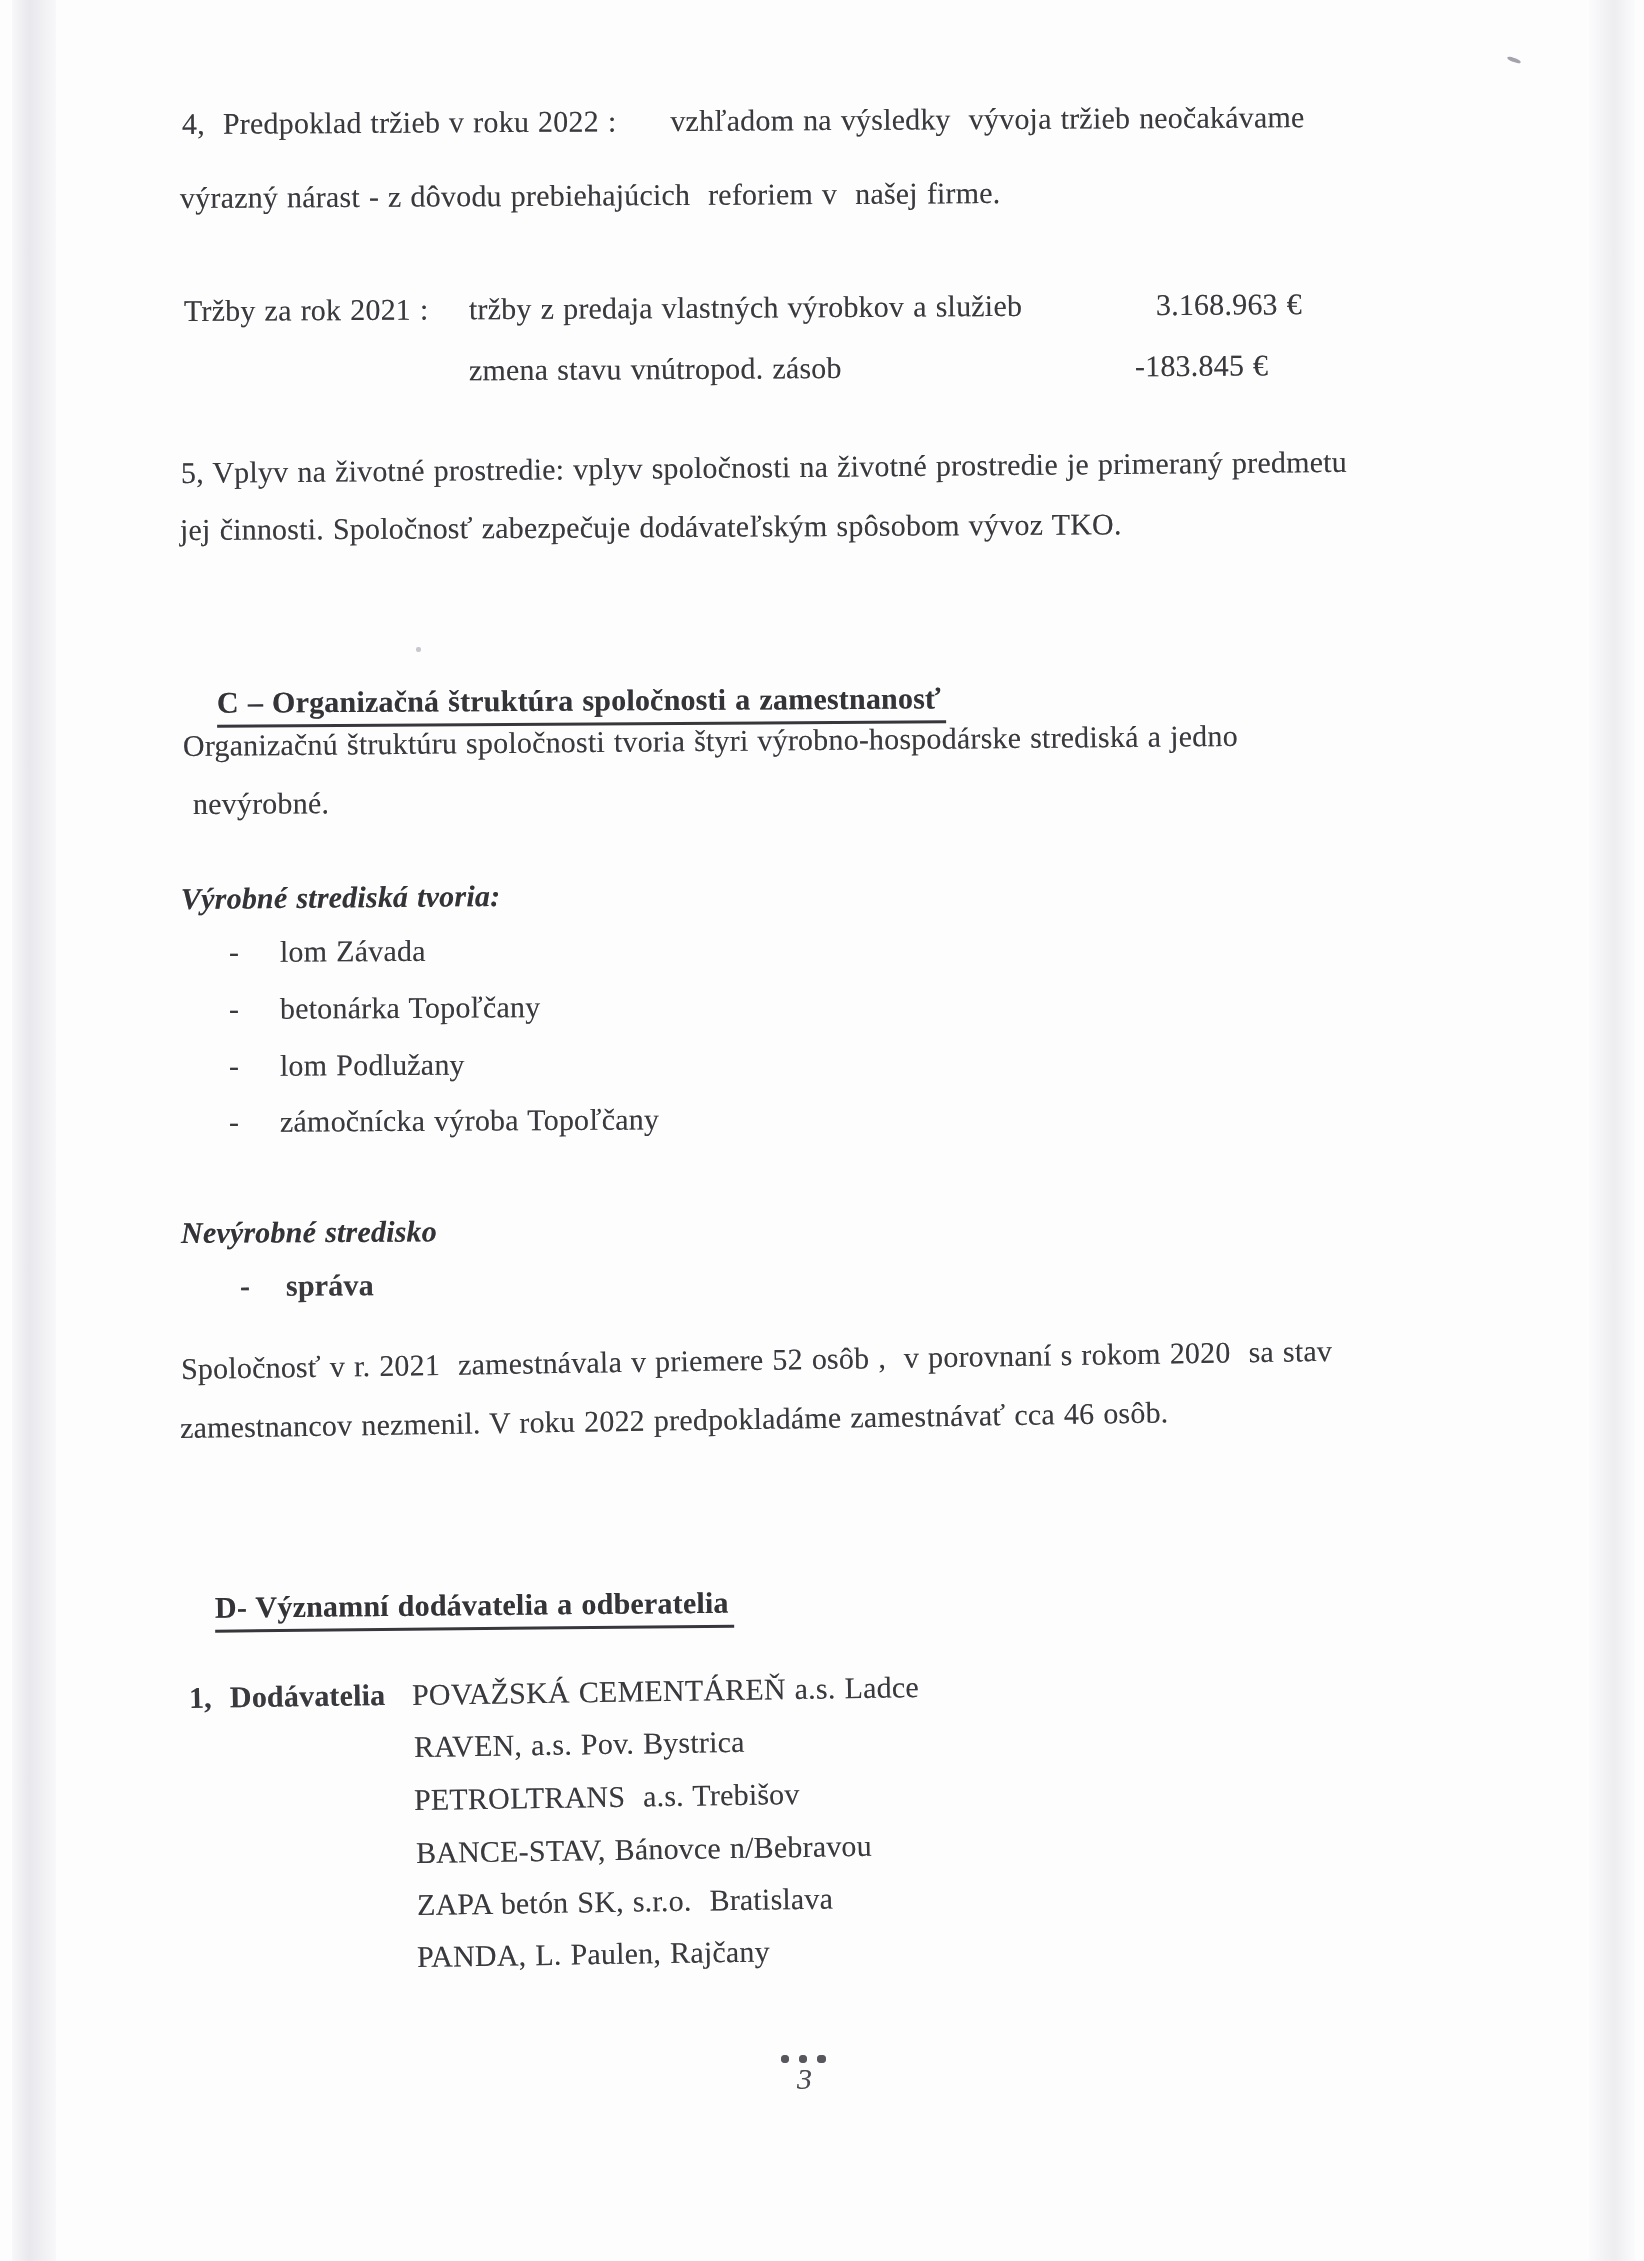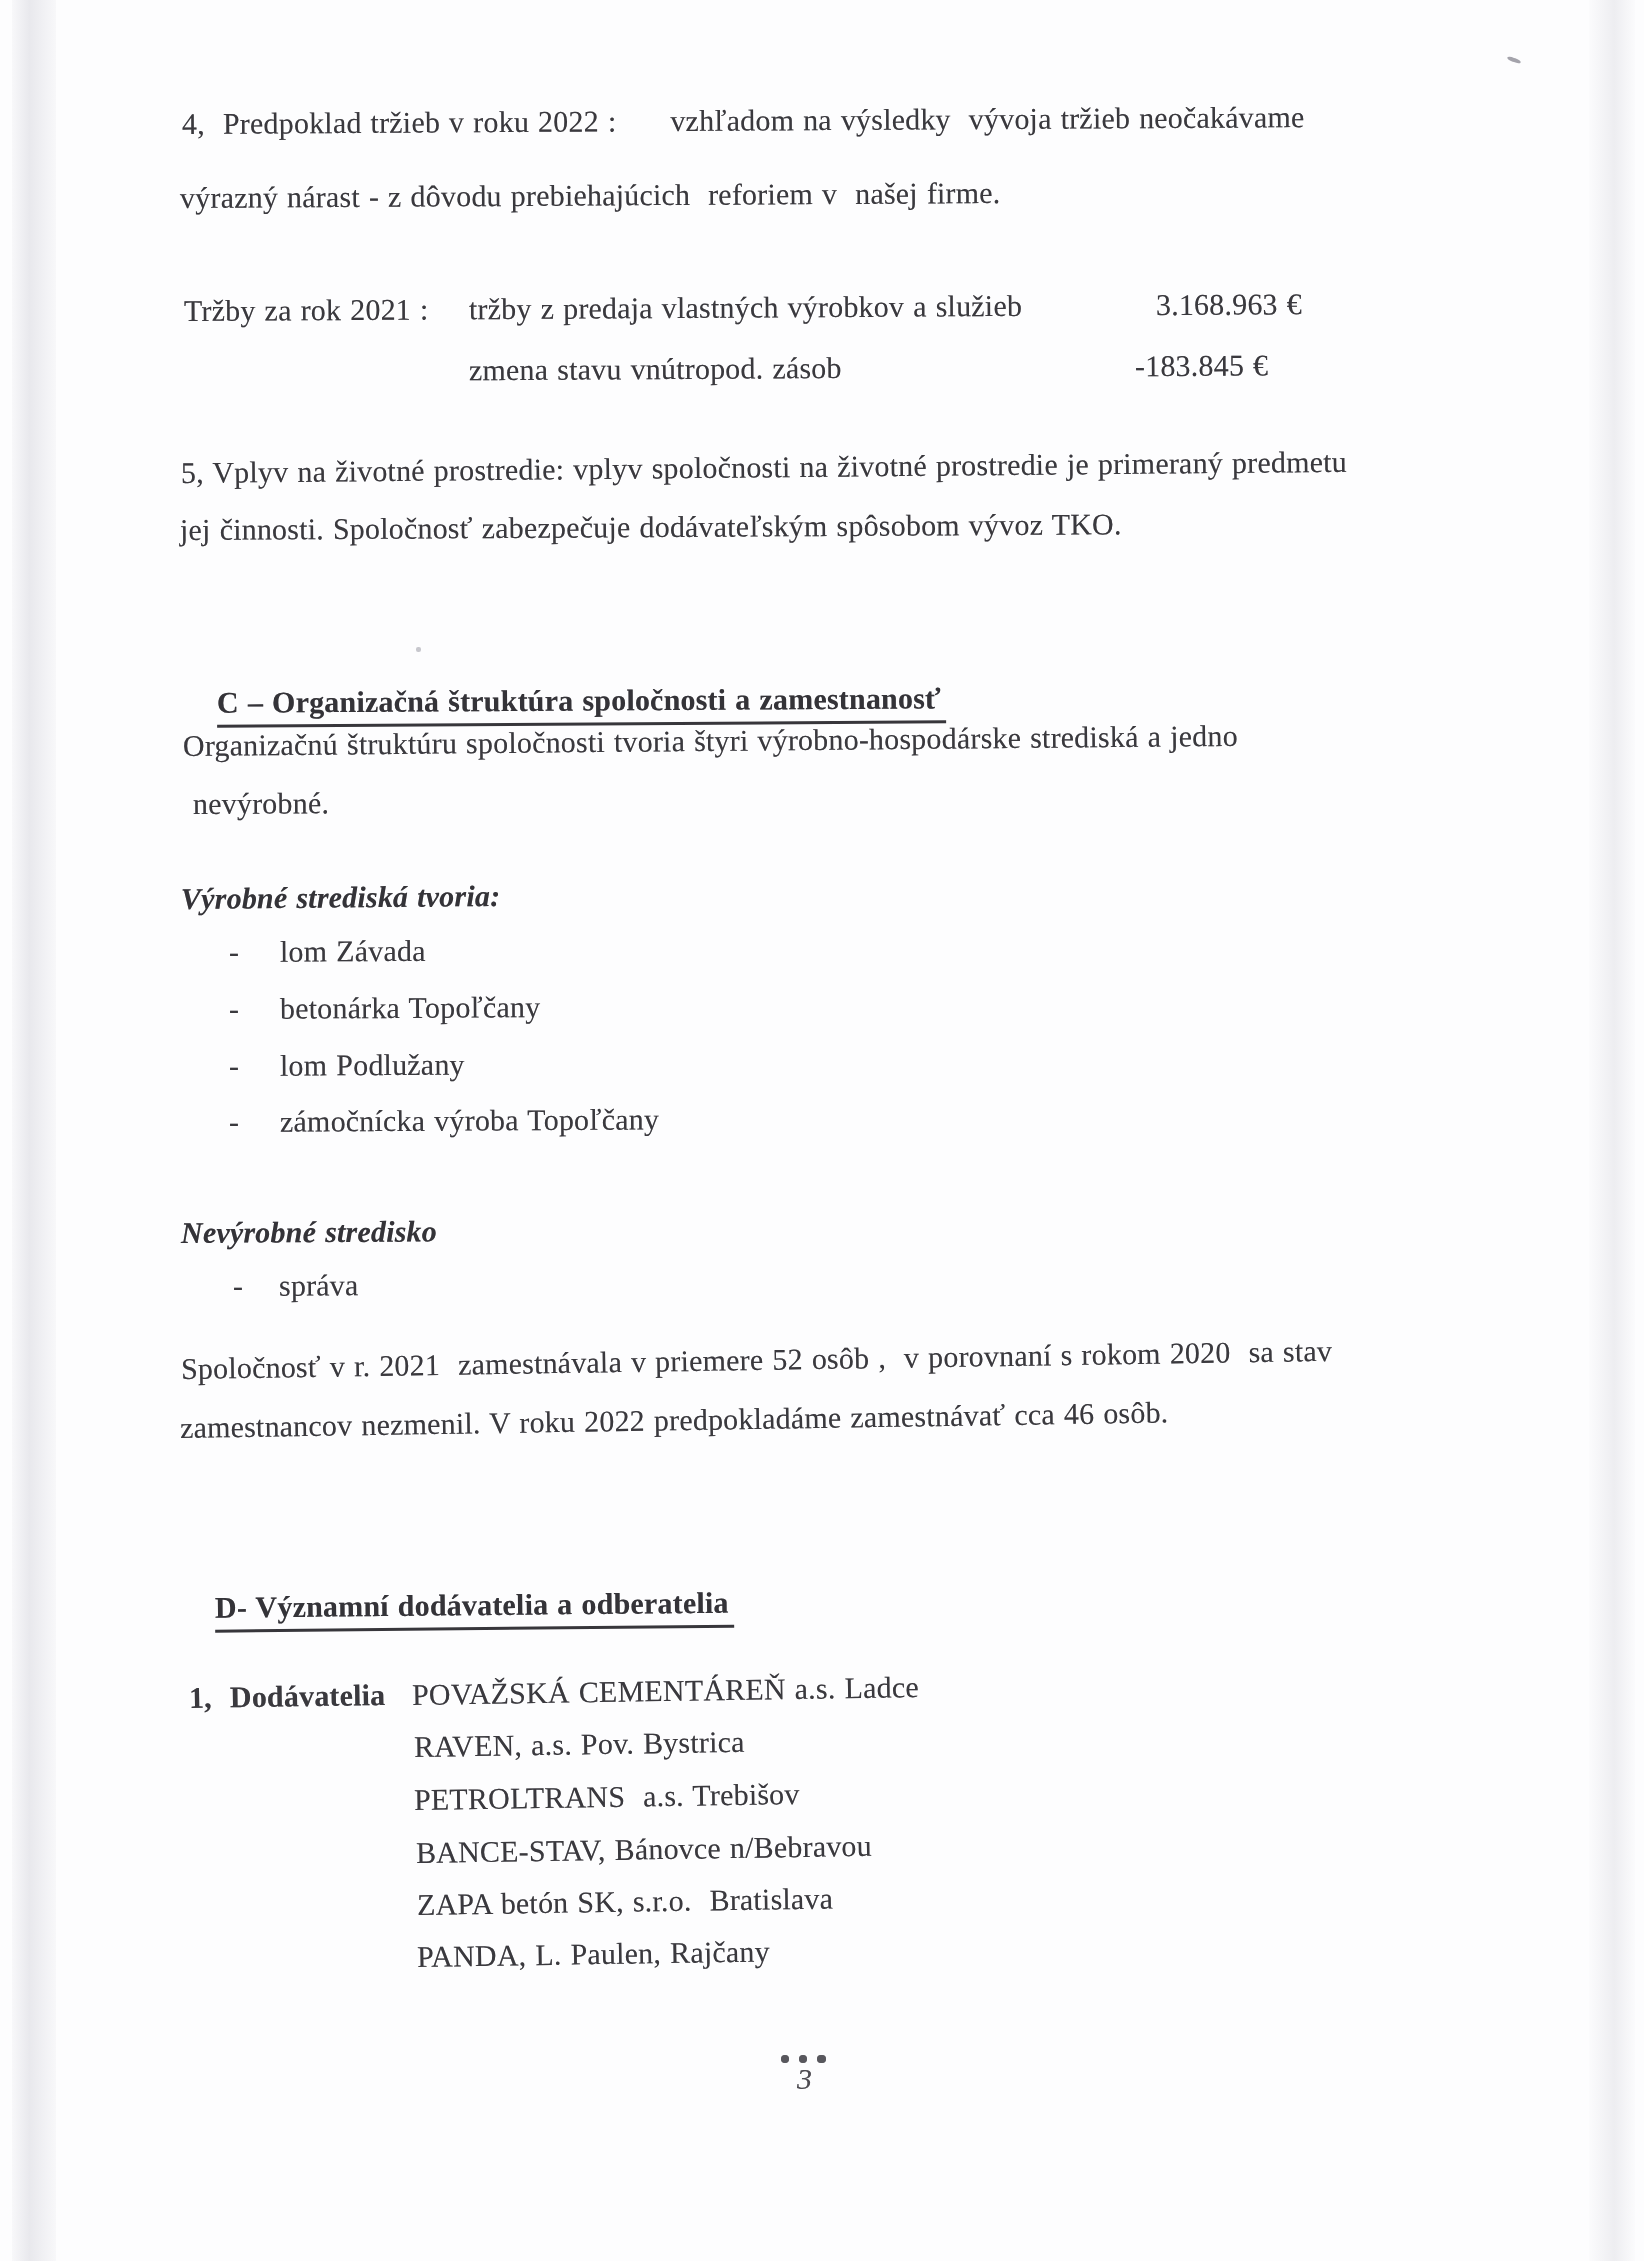--- a/index.html
+++ b/index.html
@@ -82,21 +82,21 @@
   <div>
     <div class="ln tilt1" style="left:229px;top:935px;"><span class="dash">-</span><span>lom Závada</span></div>
     <div class="ln tilt1" style="left:229px;top:992px;"><span class="dash">-</span><span>betonárka Topoľčany</span></div>
     <div class="ln tilt1" style="left:229px;top:1049px;"><span class="dash">-</span><span>lom Podlužany</span></div>
     <div class="ln tilt1" style="left:229px;top:1105px;"><span class="dash">-</span><span>zámočnícka výroba Topoľčany</span></div>
   </div>
 
   <div class="ln bi tilt1" style="left:181px;top:1216px;">Nevýrobné stredisko</div>
 
   <div>
-    <div class="ln tilt1" style="left:233px;top:1269px;"><span class="dash" style="width:46px;">-</span><span>správa</span></div>
+    <div class="ln tilt1" style="left:240px;top:1269px;font-weight:bold;"><span class="dash" style="width:46px;">-</span><span>správa</span></div>
   </div>
 
   <div class="ln tilt3" style="left:181px;top:1352px;">Spoločnosť v r. 2021  zamestnávala v priemere 52 osôb ,  v porovnaní s rokom 2020  sa stav</div>
   <div class="ln tilt3" style="left:180px;top:1411px;">zamestnancov nezmenil. V roku 2022 predpokladáme zamestnávať cca 46 osôb.</div>
 </div>
 
 <div>
   <div class="ln hd tilt2" style="left:179px;top:1558px;">
     <span class="heading-underline">D- Významní dodávatelia a odberatelia</span>
   </div>

